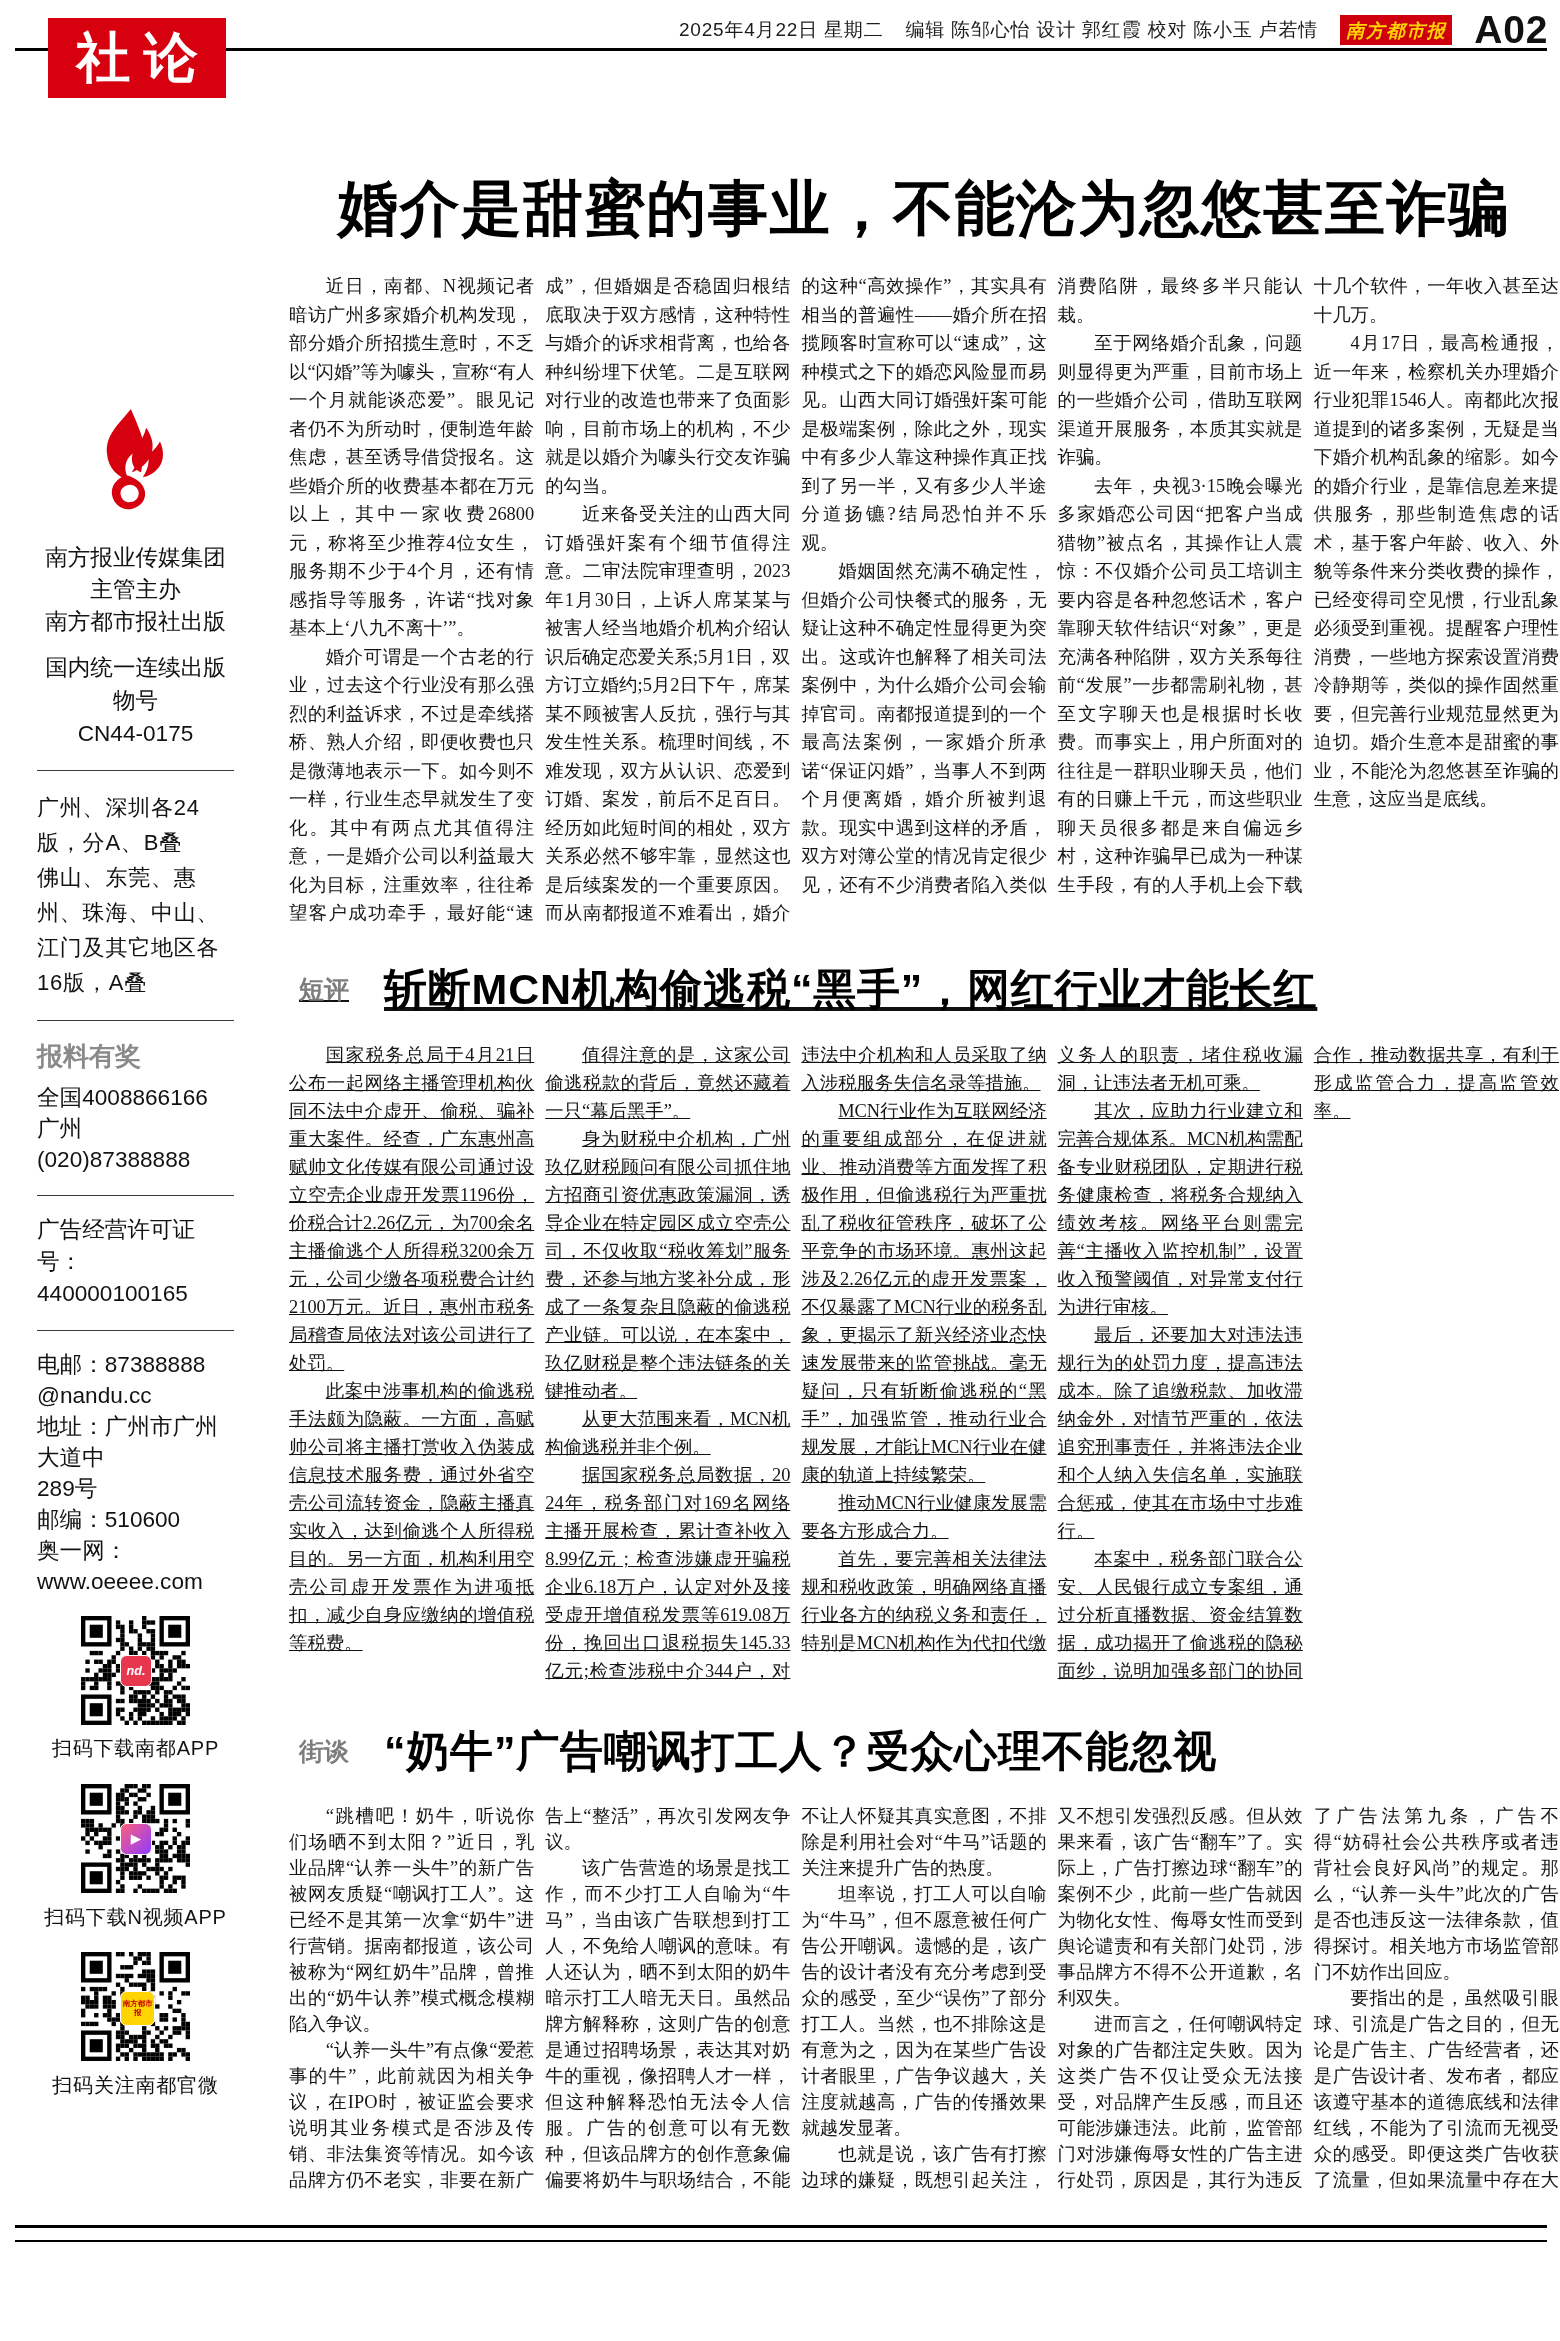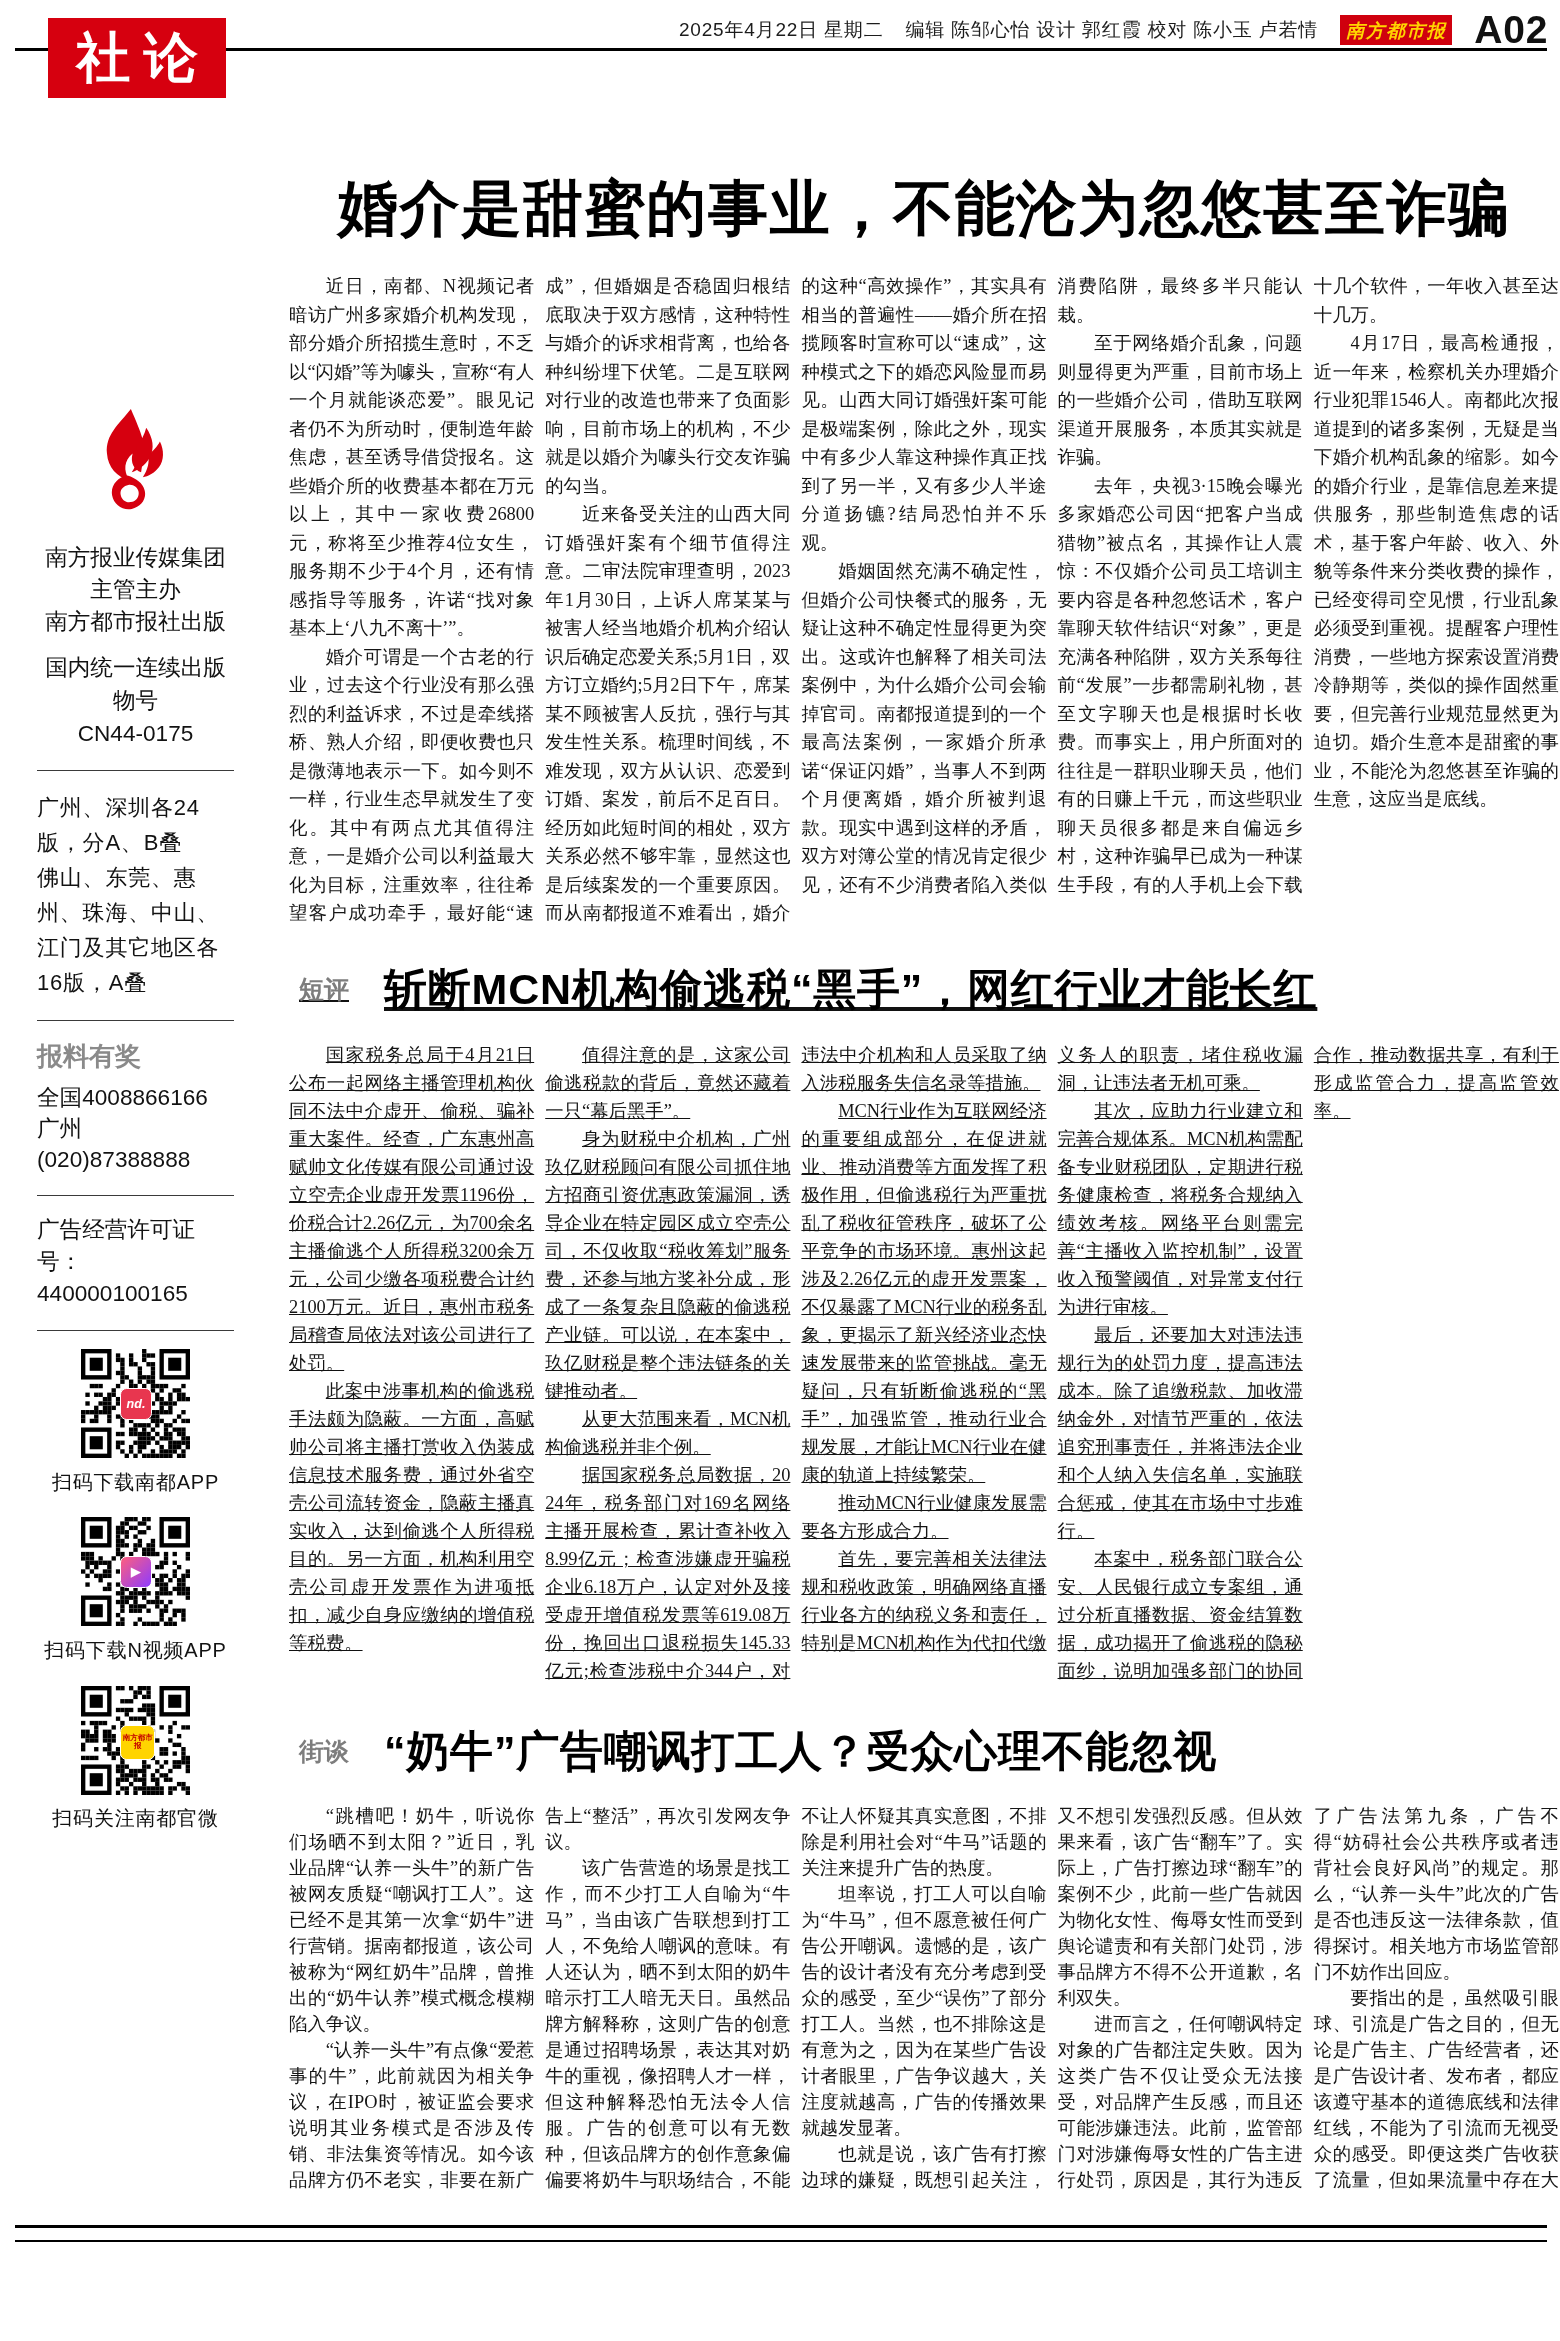--- a/index.html
+++ b/index.html
@@ -110,20 +110,29 @@
         <div>广州(020)87388888</div>
       </div>
 
     <hr class="side-rule">
 
     <div class="license-label">广告经营许可证号：</div>
     <div class="license-number">440000100165</div>
 
     <hr class="side-rule">
 
+    <div class="contact-lines">
+        <div>电邮：87388888</div>
+        <div>@nandu.cc</div>
+        <div>地址：广州市广州大道中</div>
+        <div>289号</div>
+        <div>邮编：510600</div>
+        <div>奥一网：</div>
+        <div>www.oeeee.com</div>
+      </div>
 
     <div class="qr-wrap">
       <div class="qr-box">
         <svg class="qr-svg" viewBox="0 0 125 125">
             <g fill="#000">
               <rect x="70" y="0" width="5" height="5"></rect>
               <rect x="40" y="5" width="5" height="5"></rect>
               <rect x="55" y="5" width="5" height="5"></rect>
               <rect x="70" y="5" width="5" height="5"></rect>
               <rect x="75" y="5" width="5" height="5"></rect>

